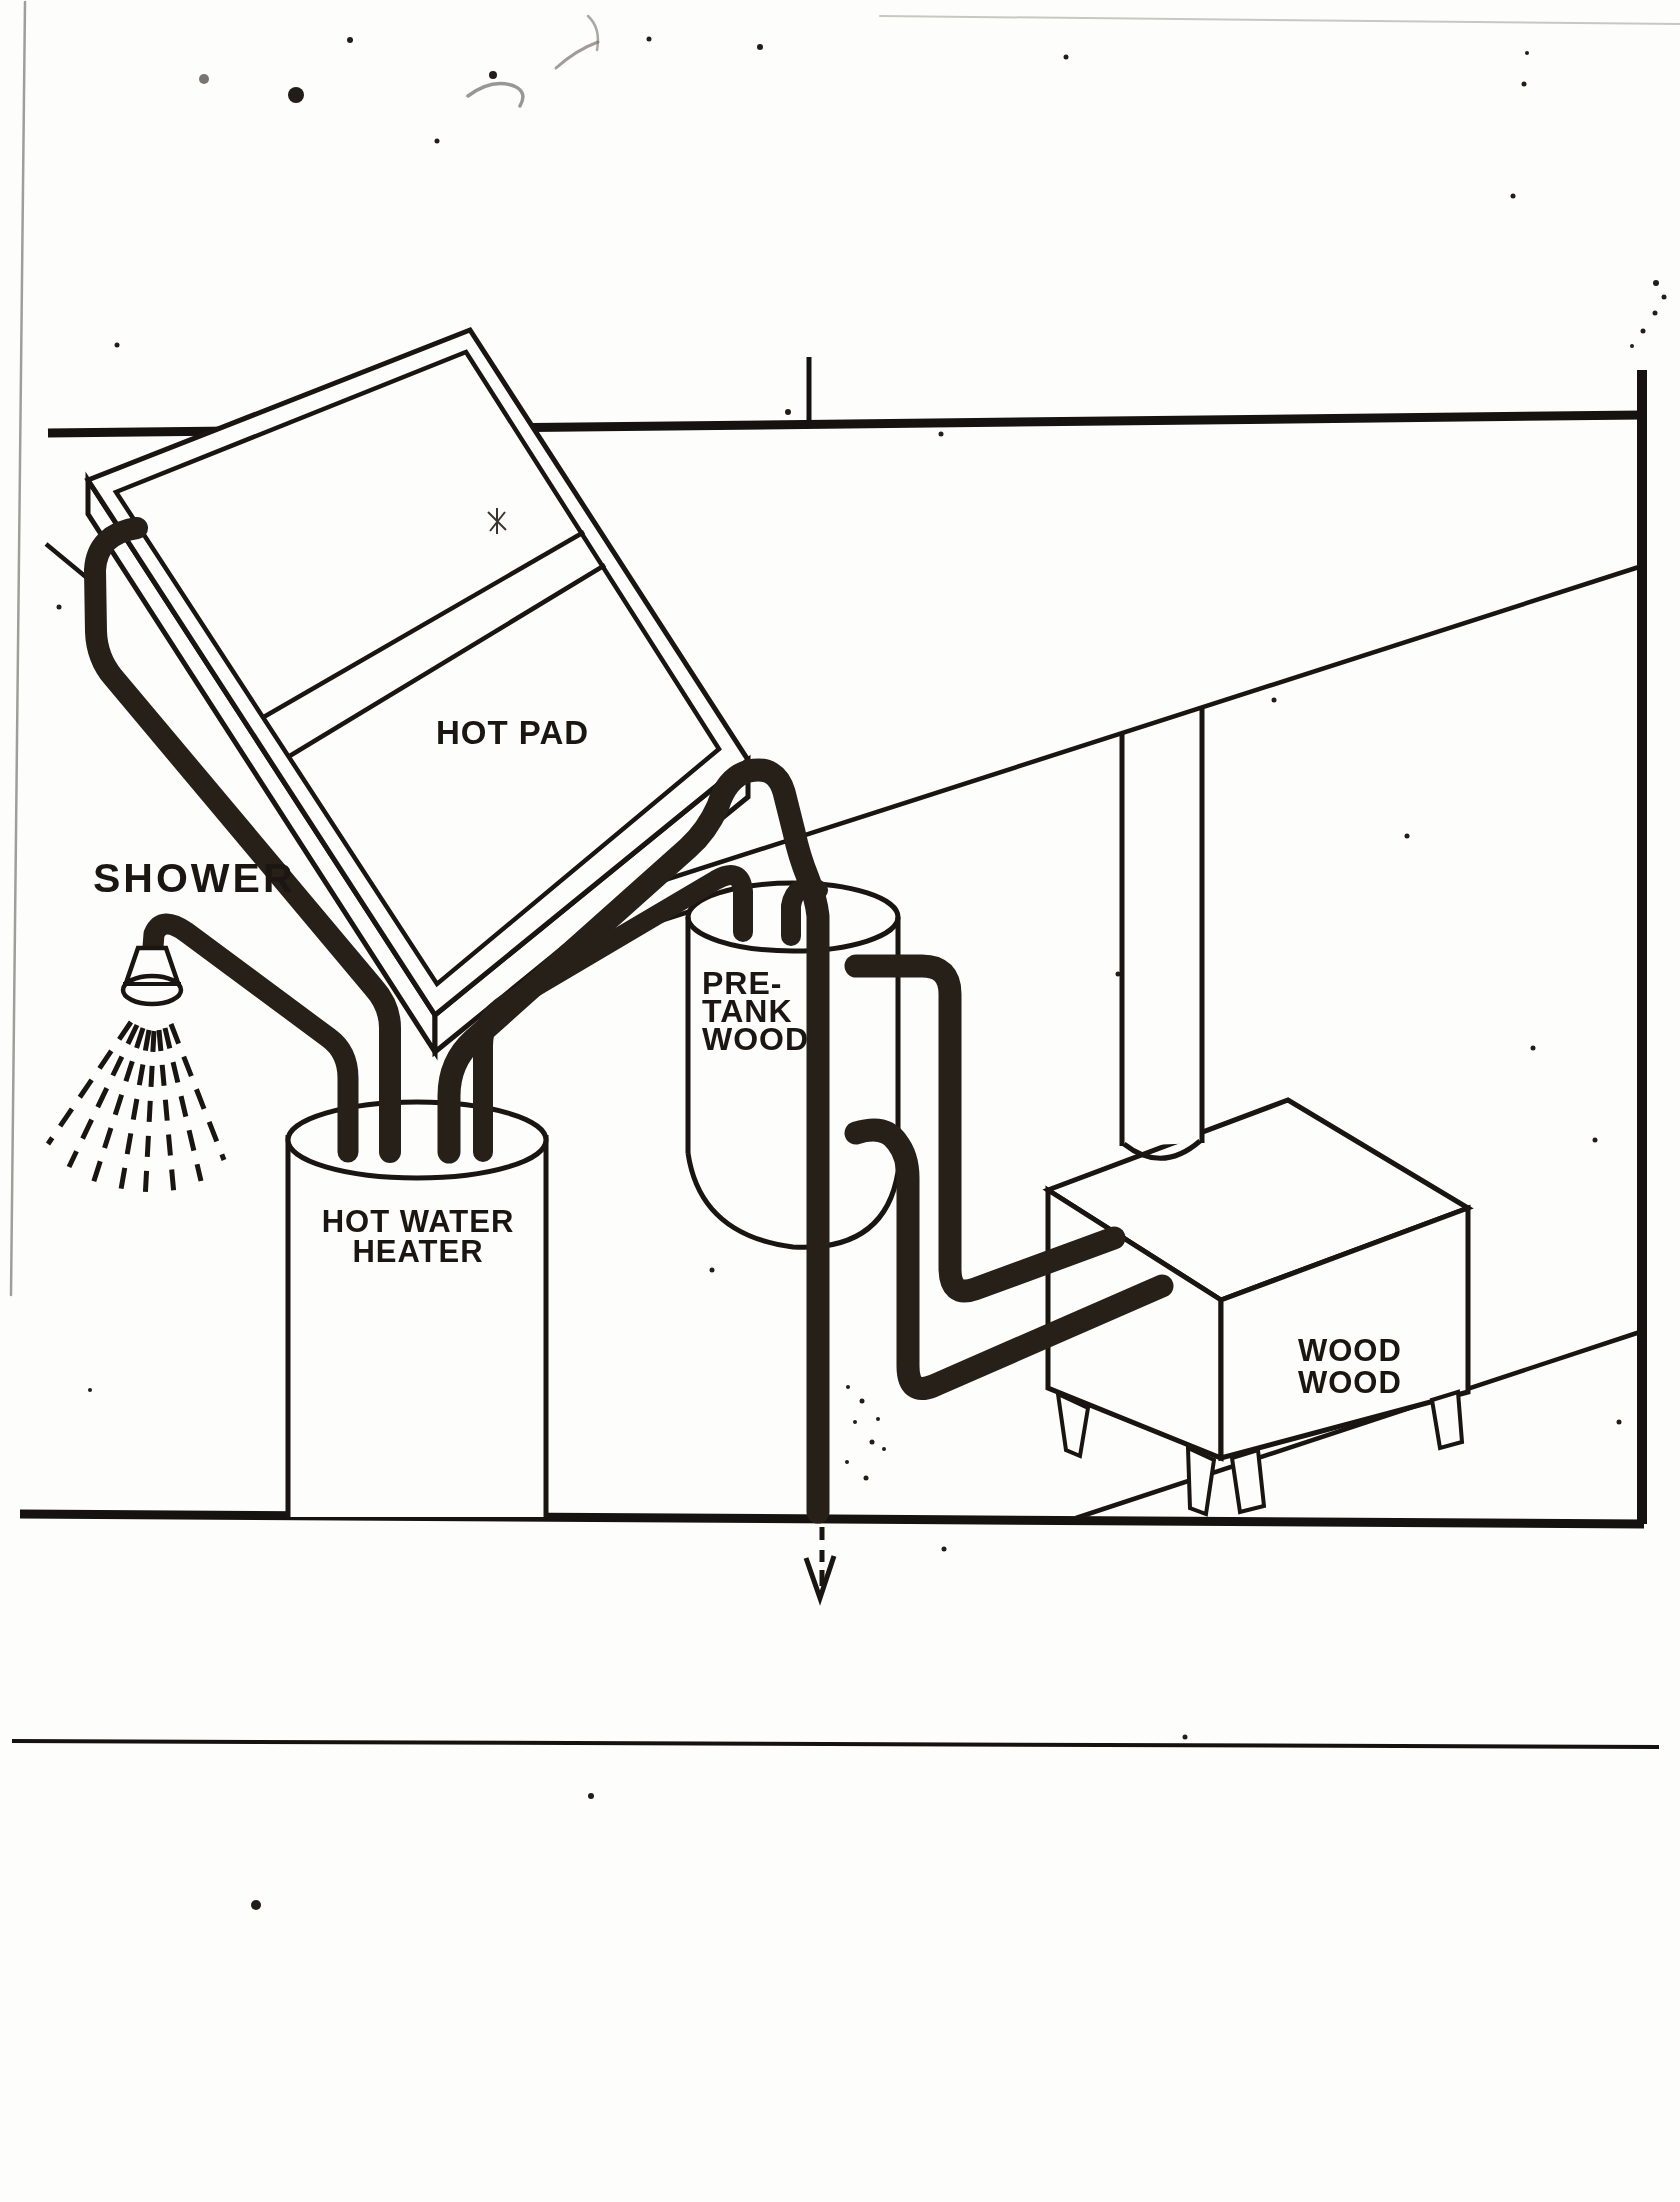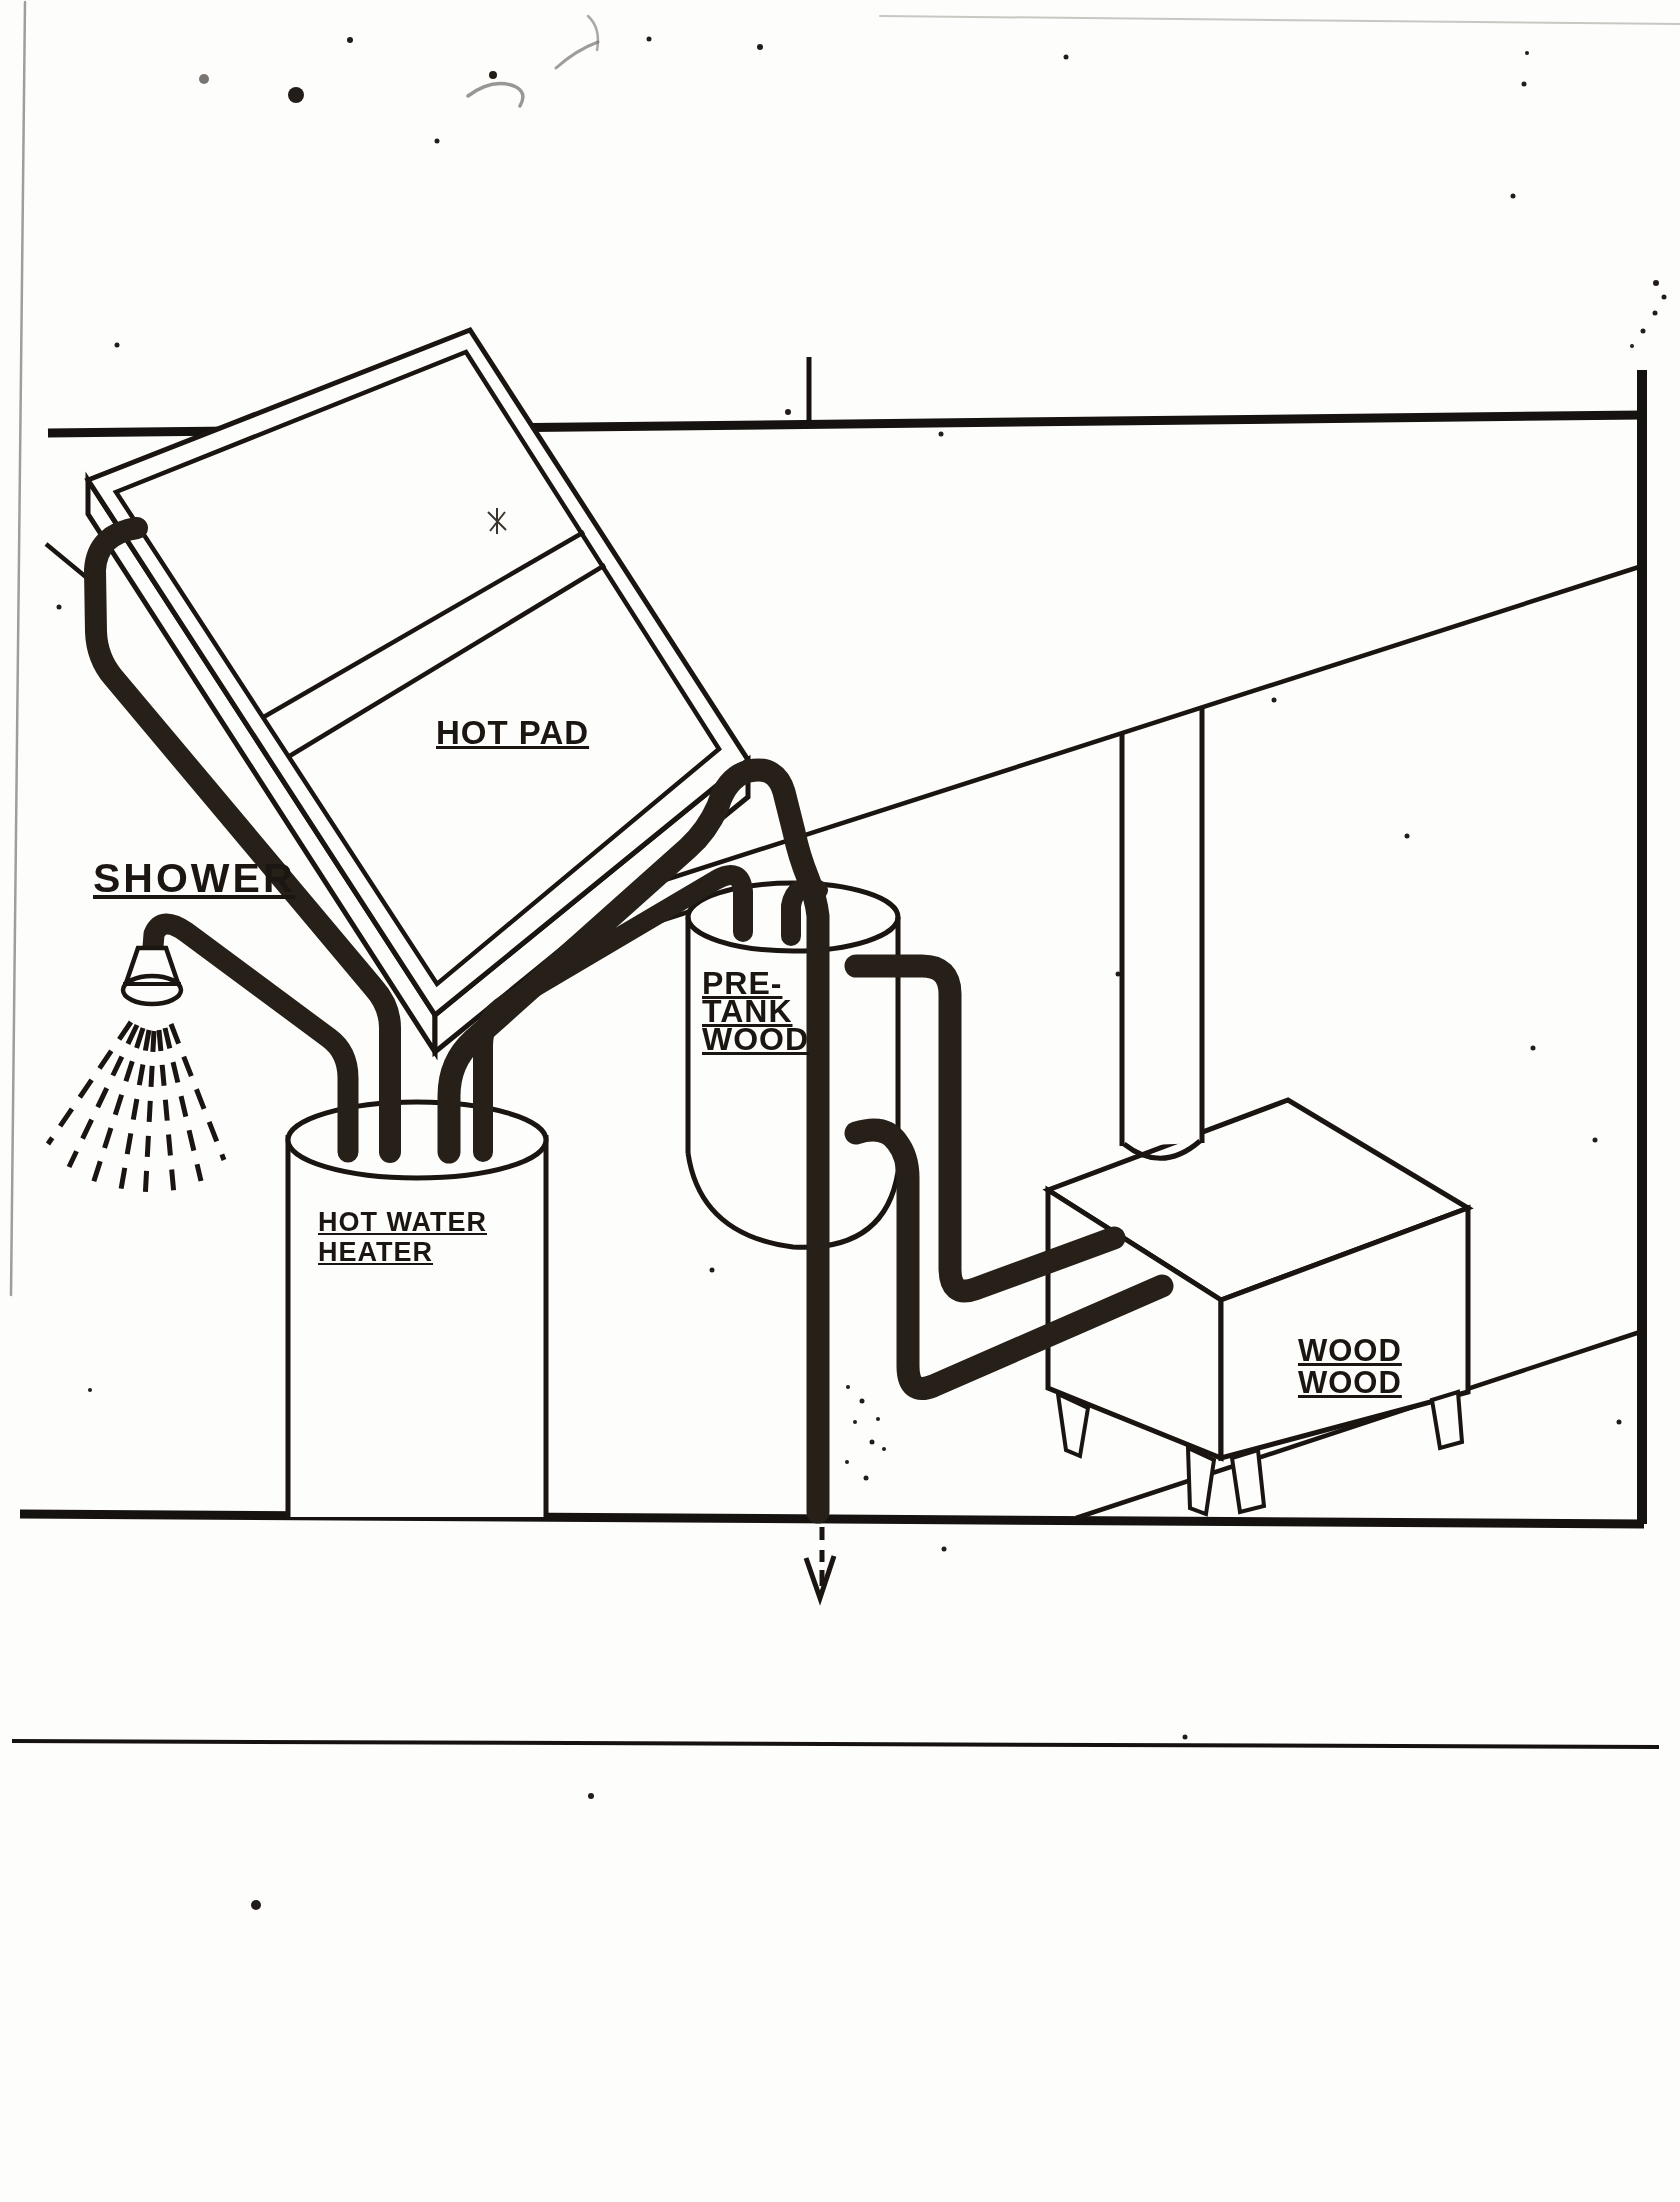--- a/index.html
+++ b/index.html
@@ -1,20 +1,20 @@
 <!DOCTYPE html>
 <html><head>
 <meta charset="utf-8">
 <style>
   html,body{margin:0;padding:0;background:#d8d8d4;}
   .page{position:relative;width:1680px;height:2202px;background:#fdfdfb;overflow:hidden;
         font-family:"Liberation Sans", sans-serif;}
   svg{position:absolute;left:0;top:0;}
   .lbl{position:absolute;color:#1b1611;font-weight:bold;white-space:nowrap;
-       letter-spacing:1px;line-height:1;text-decoration:underline;}
+       letter-spacing:1px;line-height:1;}
   .lbl div{line-height:inherit;}
 </style>
 </head>
 <body>
 
 <div class="page">
 
 <svg width="1680" height="2202" viewBox="0 0 1680 2202">
 
   <g stroke-linecap="round">
@@ -173,21 +173,21 @@
 <div class="lbl" style="left:93px;top:858px;font-size:41px;letter-spacing:3px;">SHOWER</div>
 
 <div class="lbl" style="left:436px;top:716px;font-size:33px;">HOT PAD</div>
 
 <div class="lbl" style="left:702px;top:969px;font-size:32px;line-height:28px;">
   <div>PRE-</div>
   <div>TANK</div>
   <div>WOOD</div>
 </div>
 
-<div class="lbl" style="left:318px;top:1207px;width:200px;font-size:27px;line-height:30px;">
+<div class="lbl" style="left:318px;top:1207px;width:200px;text-align:center;font-size:31px;line-height:30px;">
   <div>HOT WATER</div>
   <div>HEATER</div>
 </div>
 
 <div class="lbl" style="left:1298px;top:1335px;font-size:31px;line-height:32px;">
   <div>WOOD</div>
   <div>WOOD</div>
 </div>
 
 </div>

